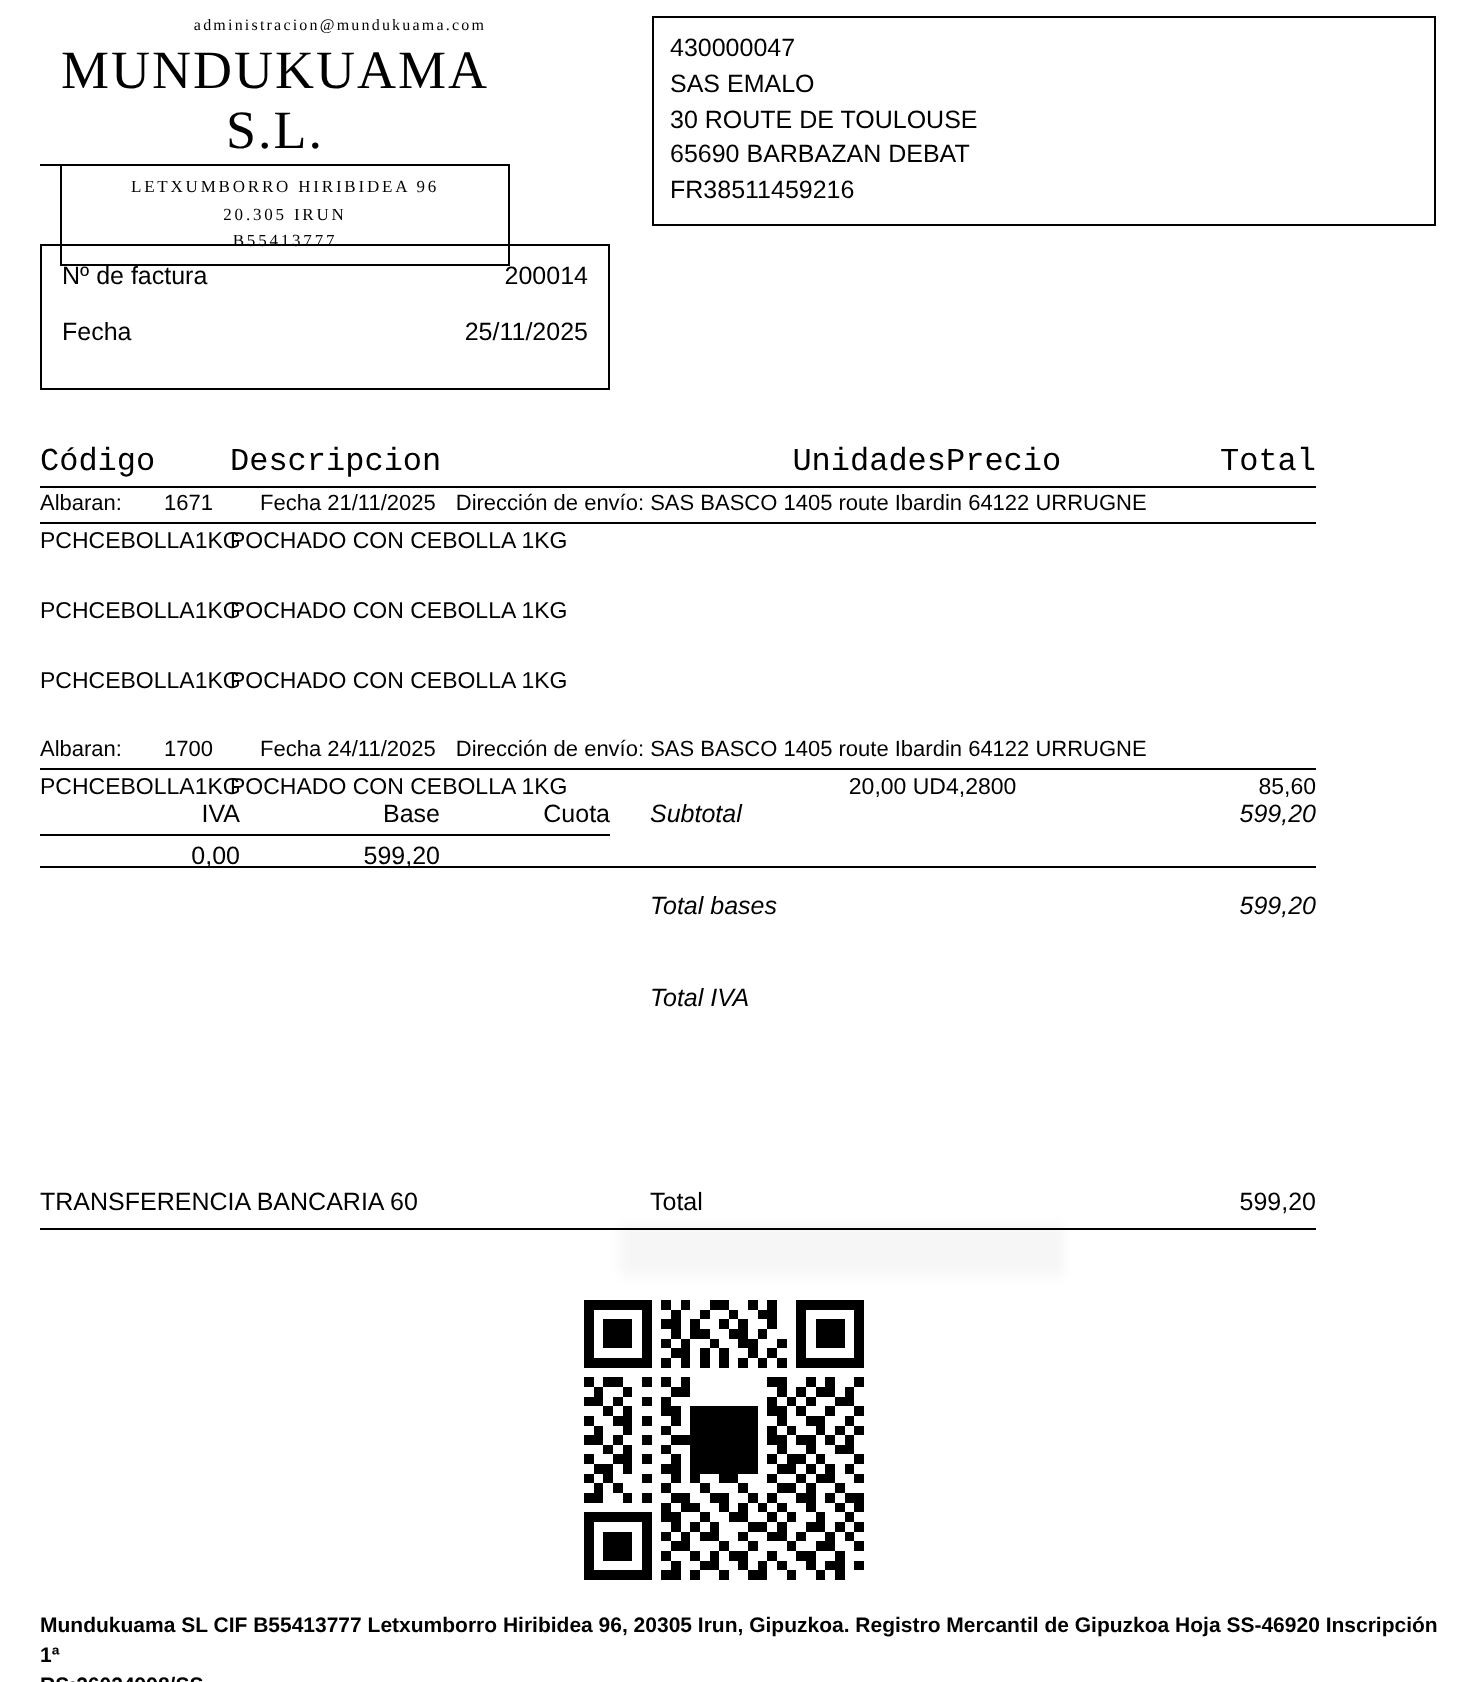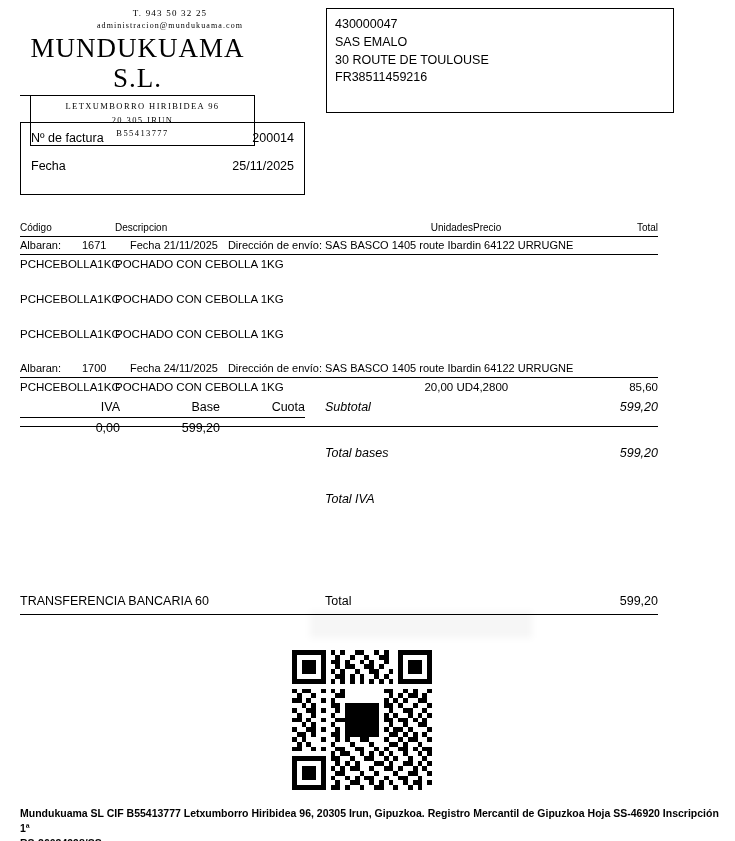--- a/index.html
+++ b/index.html
@@ -60,21 +60,21 @@
     font-size: 8.5px;
     letter-spacing: 1.4px;
     line-height: 1.55;
   }
 
   
   .client-box {
     position: absolute;
     left: 326px;
     top: 8px;
-    width: 348px;
+    width: 392px;
     height: 105px;
     border: 1px solid #000;
     box-sizing: border-box;
     padding: 7px 8px;
     font-size: 12.5px;
     line-height: 1.42;
   }
   .client-box .vat {
   }
 
@@ -100,23 +100,24 @@
   
   .lines {
     position: absolute;
     left: 20px;
     top: 222px;
     width: 638px;
     font-size: 11.5px;
   }
   .lines-head {
     display: flex;
-    font-size: 10px;
+    font-size: 16px;
     padding-bottom: 3px;
     border-bottom: 1px solid #000;
+    font-family: Liberation Mono, monospace;
   }
   .col-code   { width: 95px; }
   .col-desc   { flex: 1; }
   .col-units  { width: 105px; text-align: right; }
   .col-price  { width: 95px; }
   .col-total  { width: 90px; text-align: right; }
 
   .albaran-row {
     display: flex;
     gap: 10px;
@@ -229,34 +230,34 @@
     width: 700px;
     font-size: 10.5px;
     line-height: 1.45;
     font-weight: bold;
   }
 </style>
 </head>
 <body>
 
 <div class="header">
-  <div class="company-phone">T.  943 50 32 25</div>
   <div class="company-email">administracion@mundukuama.com</div>
   <div class="company-name">MUNDUKUAMA S.L.</div>
   <div class="company-addr-box">
     <div>LETXUMBORRO HIRIBIDEA 96</div>
     <div>20.305 IRUN</div>
     <div>B55413777</div>
   </div>
 </div>
 
 <div class="client-box">
   <div>430000047</div>
   <div>SAS EMALO</div>
   <div>30 ROUTE DE TOULOUSE</div>
+  <div>65690    BARBAZAN DEBAT</div>
   <div class="vat">FR38511459216</div>
 </div>
 
 <div class="meta-box">
   <div class="meta-row">
     <span>Nº de factura</span>
     <span>200014</span>
   </div>
   <div class="meta-row">
     <span>Fecha</span>

